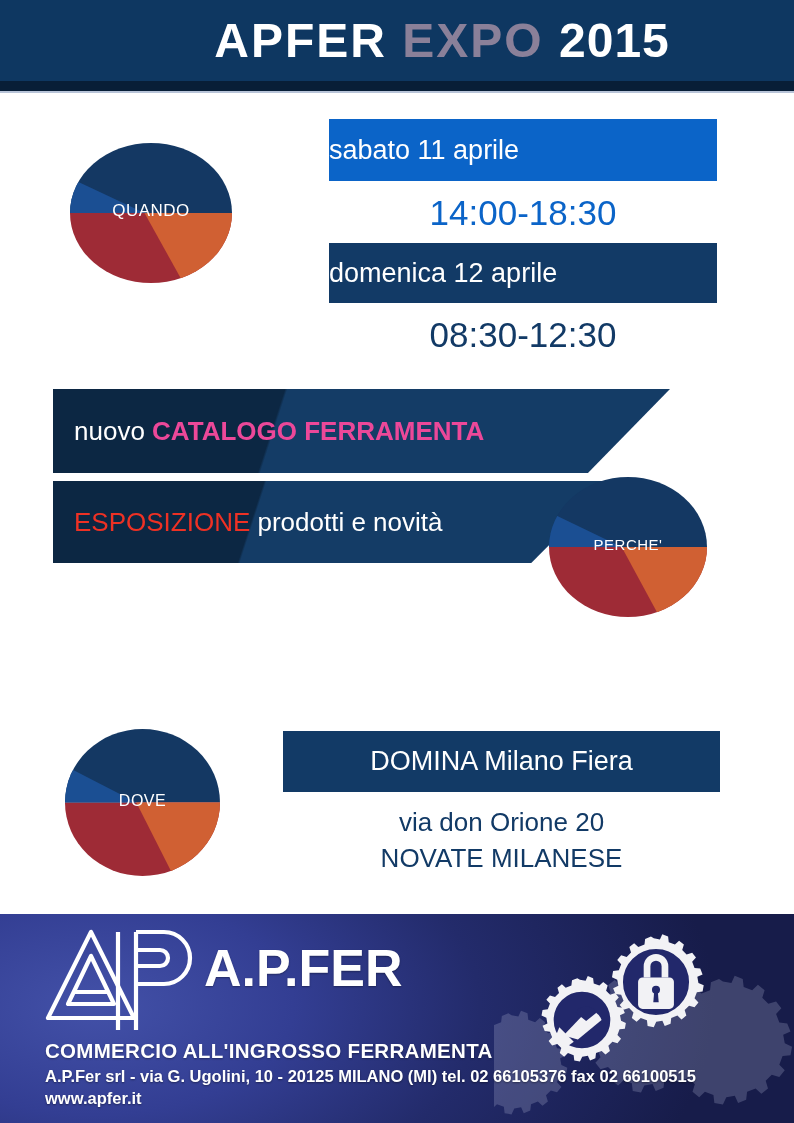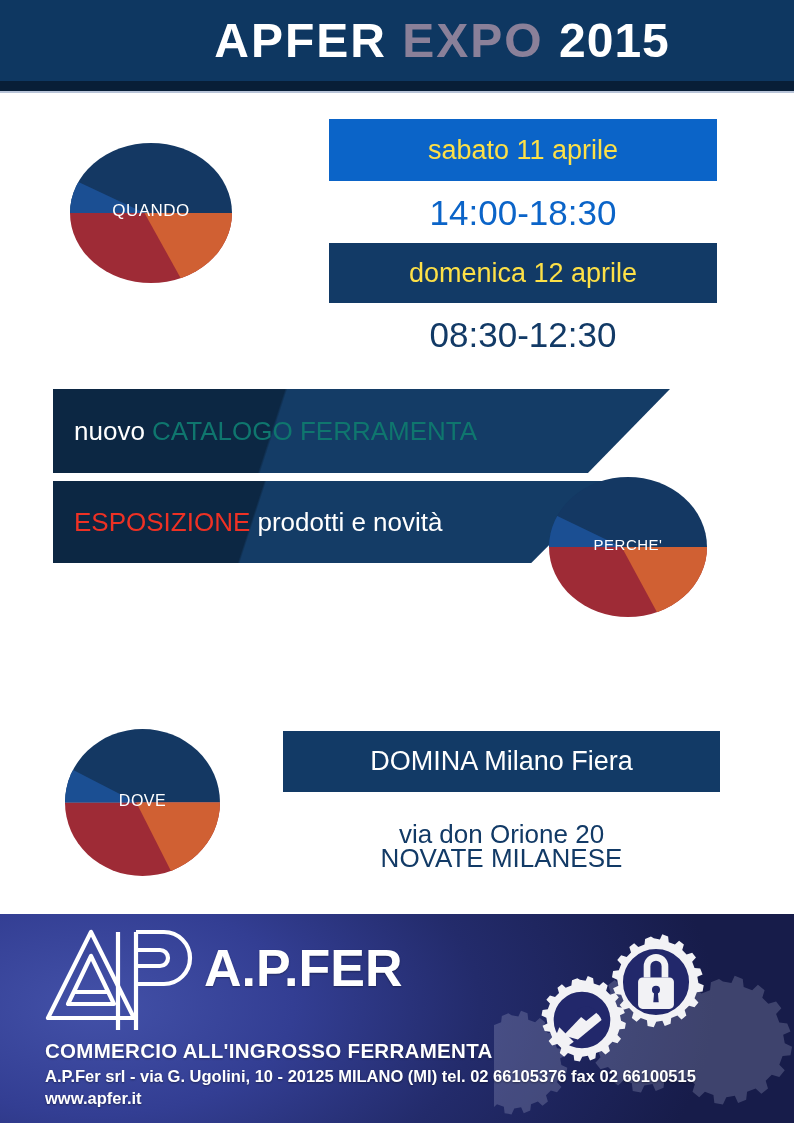--- a/index.html
+++ b/index.html
@@ -95,22 +95,22 @@
   #pie-perche { left: 549px; top: 477px; width: 158px; height: 140px; }
   #pie-perche .pie-label { top: 50%; margin-top: -11px; font-size: 15px; }
   #pie-dove   { left: 65px;  top: 729px; width: 155px; height: 147px; }
   #pie-dove   .pie-label { top: 50%; margin-top: -11px; font-size: 16px; }
 
   
   .date-box {
     position: absolute;
     display: flex;
     align-items: center;
-    justify-content: center;
-    color: #fde047;
+    justify-content: flex-start;
+    color: #ffffff;
     font-size: 27px;
   }
   #date-box-1 { left: 329px; top: 119px; width: 388px; height: 62px; background: #0B64C8; }
   #date-box-2 { left: 329px; top: 243px; width: 388px; height: 60px; background: #123A66; }
   .date-time {
     position: absolute;
     width: 388px;
     text-align: center;
     font-size: 35px;
   }
@@ -142,40 +142,40 @@
     clip-path: polygon(0 0, 100% 0, 86.7% 100%, 0 100%);
   }
   #banner-2 {
     left: 53px; top: 481px; width: 560px; height: 82px;
     clip-path: polygon(0 0, 100% 0, 85.4% 100%, 0 100%);
   }
   #banner-3 {
     left: 53px; top: 571px; width: 505px; height: 83px;
     clip-path: polygon(0 0, 100% 0, 83.8% 100%, 0 100%);
   }
-  .em-orange { color: #0f766e; font-weight: normal; }
+  .em-orange { color: #ec4899; font-weight: bold; }
   .em-red    { color: #EE3124; }
   .em-sky    { color: #70A9E2; }
 
   
   #venue-box {
     position: absolute;
     left: 283px; top: 731px; width: 437px; height: 61px;
     background: #123A66;
     display: flex; align-items: center; justify-content: center;
     color: #ffffff; font-size: 27px;
   }
   .venue-line {
     position: absolute;
     left: 283px; width: 437px;
     text-align: center;
     color: #123A66;
     font-size: 26px;
   }
-  #venue-line-1 { top: 807px; margin-top: 12px; }
+  #venue-line-1 { top: 807px; }
   #venue-line-2 { top: 843px; }
 
   
   #footer {
     position: absolute;
     left: 0; top: 914px;
     width: 794px; height: 209px;
     background:
       radial-gradient(ellipse 620px 340px at 12% 44%, #4351A8 0%, #333E93 32%, #232B6B 62%, #171C4A 100%),
       #171C4A;

